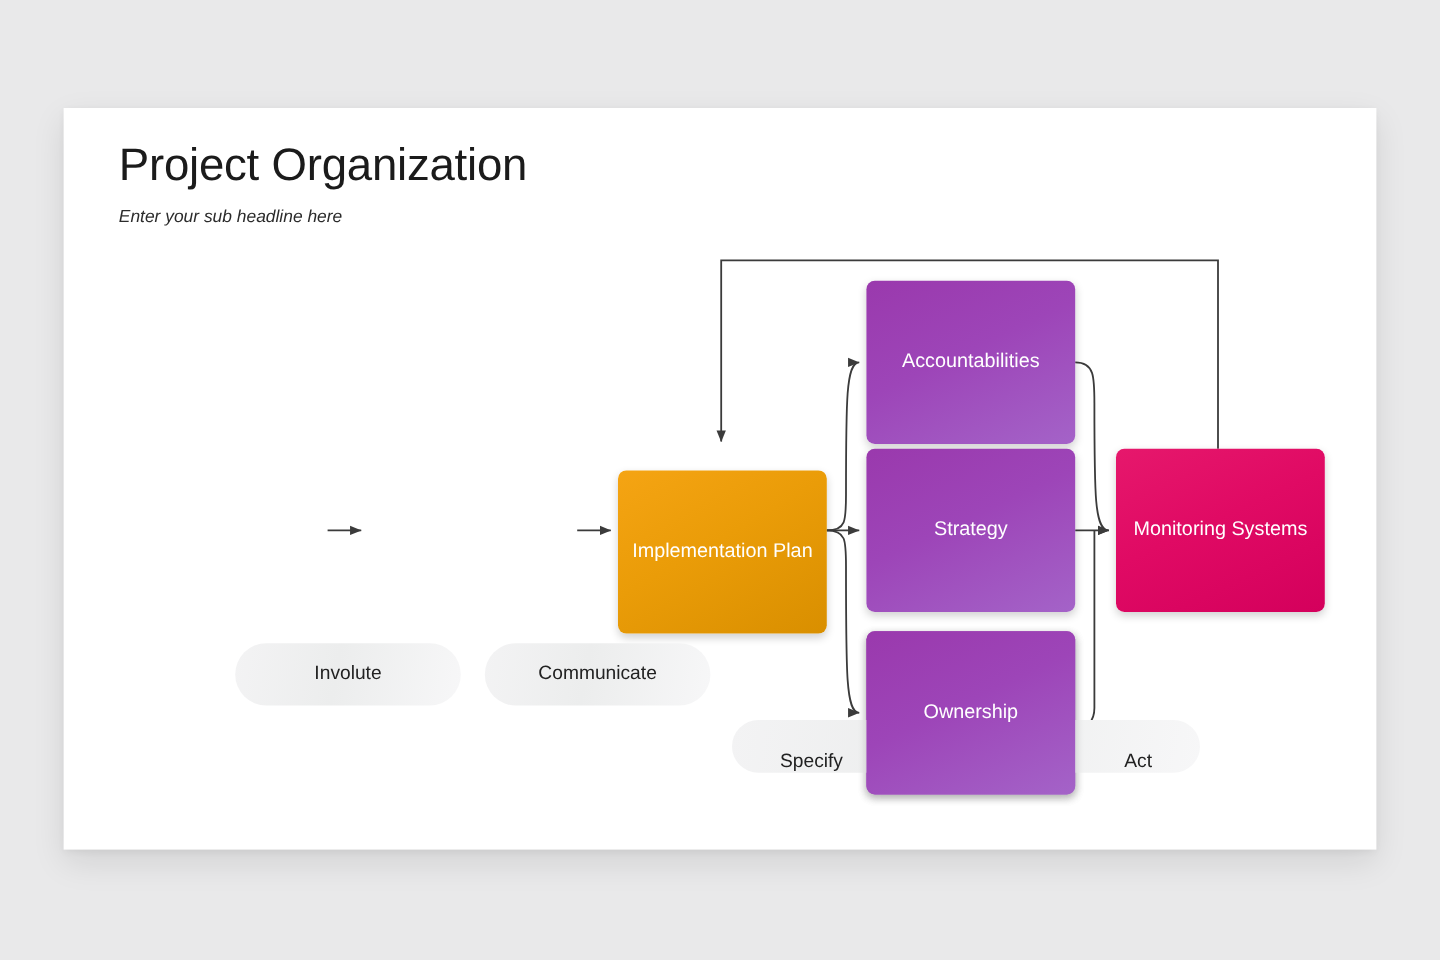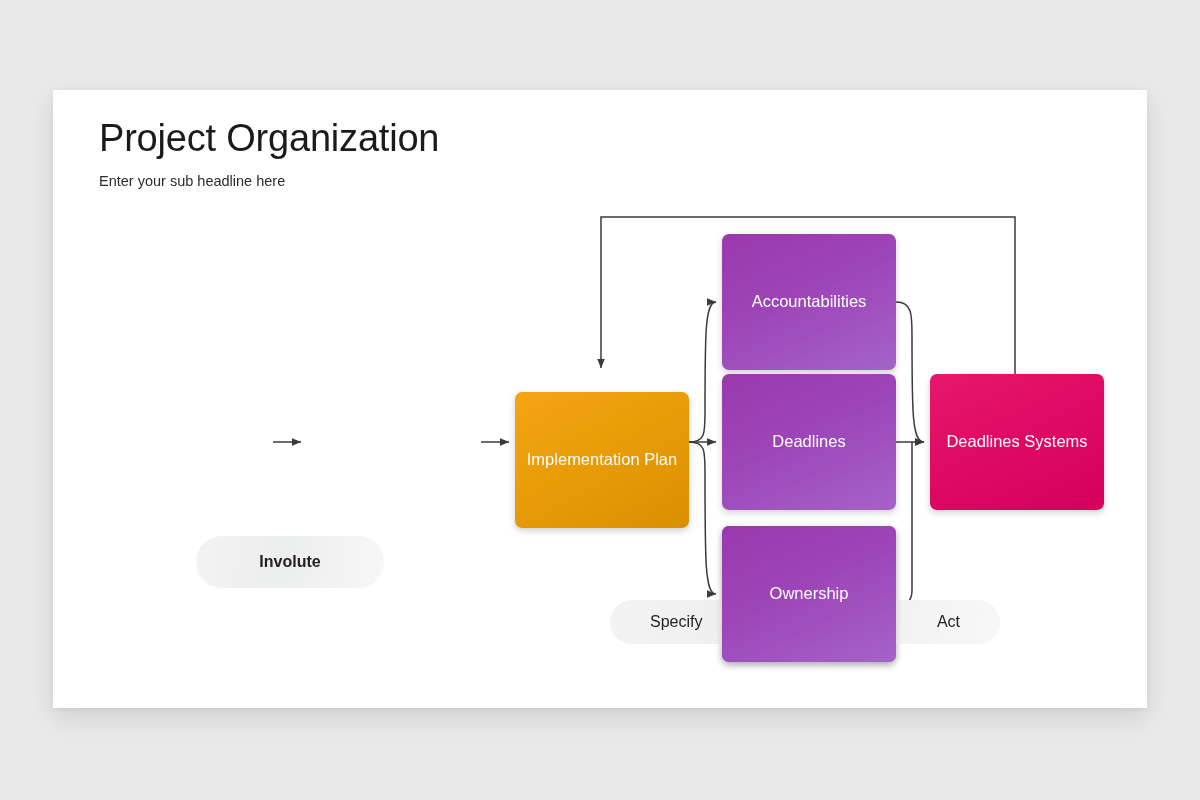--- a/index.html
+++ b/index.html
@@ -38,20 +38,21 @@
     white-space: nowrap;
   }
   #page-subtitle {
     position: absolute;
     left: 46px;
     top: 83px;
     font-size: 14.5px;
     font-weight: 400;
     color: #2b2b2b;
     white-space: nowrap;
+    font-style: italic;
   }
 
   
   #diagram {
     position: absolute;
     left: 0;
     top: 0;
     width: 1094px;
     height: 618px;
   }
@@ -84,24 +85,25 @@
   .pill {
     position: absolute;
     border-radius: 999px;
     background: linear-gradient(100deg, #f3f3f4 0%, #eceded 45%, #f7f7f8 100%);
     display: flex;
     align-items: center;
     color: #222222;
     font-size: 16px;
     box-sizing: border-box;
   }
-  .pill-center { justify-content: center; font-weight: bold; }
+  .pill-center { justify-content: center; }
   .pill-wide {
     justify-content: space-between;
     padding: 0 40px;
+    align-items: flex-end;
   }
   .pill-adjust {
     background: linear-gradient(180deg, #f6f6f7 0%, #ededee 100%);
     justify-content: center;
     font-size: 15px;
   }
 </style>
 </head>
 <body>
 
@@ -146,36 +148,39 @@
 
       <div class="node" style="left:462px;top:284px;width:174px;height:136px;background:linear-gradient(150deg,#f5a413 0%,#ea9c08 45%,#d98f00 100%);margin-top:18px;">
         <span class="node-label">Implementation Plan</span>
       </div>
 
       <div class="node" style="left:669px;top:144px;width:174px;height:136px;background:linear-gradient(155deg,#9a39ad 0%,#9d45b8 45%,#a463c8 100%);">
         <span class="node-label">Accountabilities</span>
       </div>
 
       <div class="node" style="left:669px;top:284px;width:174px;height:136px;background:linear-gradient(155deg,#9a39ad 0%,#9d45b8 45%,#a463c8 100%);">
-        <span class="node-label">Deadlines</span>
+        <span class="node-label">Strategy</span>
       </div>
 
       <div class="node" style="left:669px;top:436px;width:174px;height:136px;background:linear-gradient(155deg,#9a39ad 0%,#9d45b8 45%,#a463c8 100%);">
         <span class="node-label">Ownership</span>
       </div>
 
       <div class="node" style="left:877px;top:284px;width:174px;height:136px;background:linear-gradient(155deg,#e6186c 0%,#e00a64 45%,#d4005c 100%);">
-        <span class="node-label">Deadlines Systems</span>
+        <span class="node-label">Monitoring Systems</span>
       </div>
 
 
       <div class="pill pill-center" style="left:143px;top:446px;width:188px;height:52px;">
         <span>Involute</span>
       </div>
 
+      <div class="pill pill-center" style="left:351px;top:446px;width:188px;height:52px;">
+        <span>Communicate</span>
+      </div>
 
       <div class="pill pill-wide" style="left:557px;top:510px;width:390px;height:44px;">
         <span>Specify</span>
         <span>Act</span>
       </div>
 
       <div class="node" style="left:669px;top:436px;width:174px;height:136px;background:linear-gradient(155deg,#9a39ad 0%,#9d45b8 45%,#a463c8 100%);">
         <span class="node-label">Ownership</span>
       </div>
 

